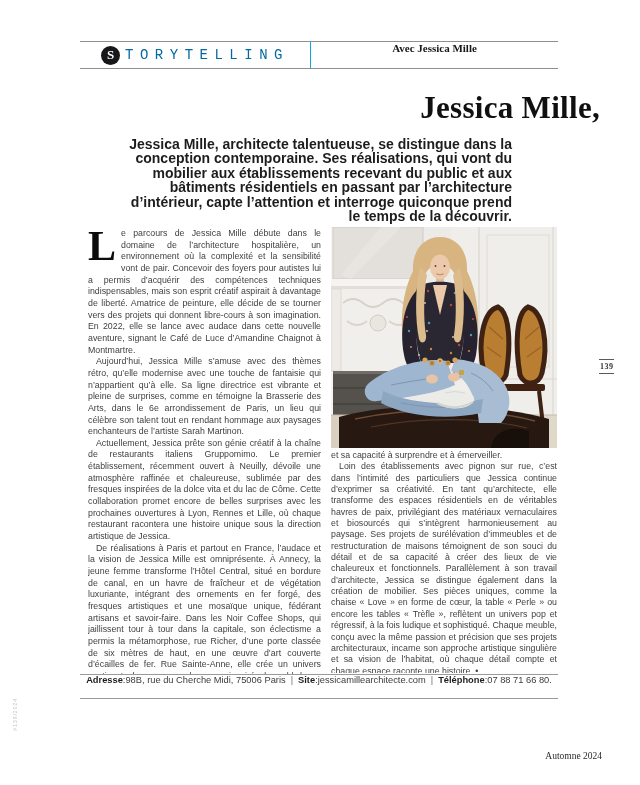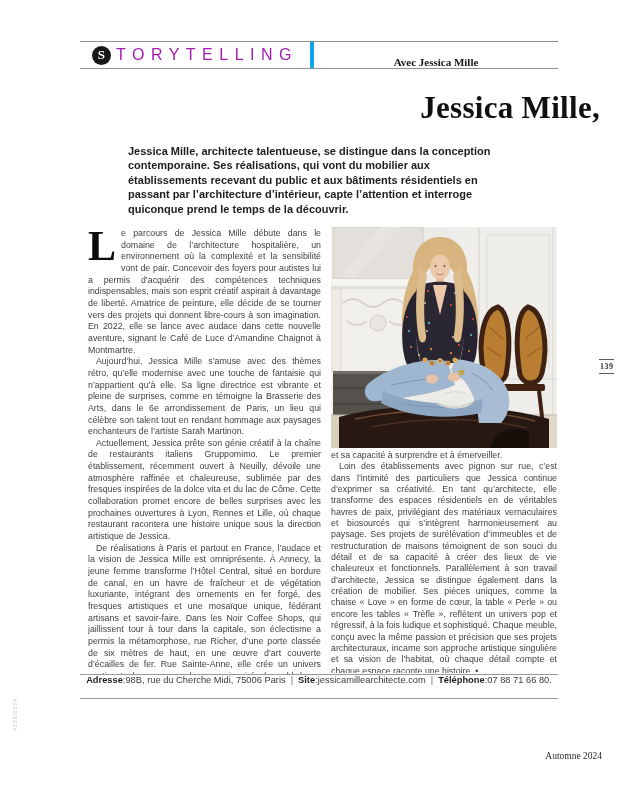--- a/index.html
+++ b/index.html
@@ -3,35 +3,35 @@
 <meta charset="utf-8">
 <style>
   html,body{margin:0;padding:0;background:#ffffff;}
   .page{position:relative;width:640px;height:785px;background:#ffffff;overflow:hidden;
         font-family:"Liberation Sans",sans-serif;color:#3e3e3e;}
 
   
   .header-band{position:absolute;left:80px;top:41px;width:478px;height:26px;
     border-top:1px solid #8f8f8f;border-bottom:1px solid #8f8f8f;display:flex;align-items:center;}
   .header-left{width:230px;display:flex;align-items:center;justify-content:center;gap:2px;height:100%;}
-  .header-right{flex:1;display:flex;align-items:flex-end;justify-content:center;height:100%;
-    border-left:4px solid #0ea5e9;}
+  .header-right{flex:1;display:flex;align-items:flex-start;justify-content:center;height:100%;
+    border-left:1px solid #0ea5e9;}
   .s-badge{width:19px;height:19px;border-radius:50%;background:#17171a;color:#fff;
     font-family:"Liberation Serif",serif;font-weight:bold;font-size:13px;
     display:flex;align-items:center;justify-content:center;}
-  .wordmark{font-family:Liberation Sans, sans-serif;font-size:16px;color:#a21caf;
+  .wordmark{font-family:Liberation Mono, monospace;font-size:14px;color:#0369a1;
     letter-spacing:6.5px;margin-left:3px;white-space:nowrap;}
   .byline{font-family:"Liberation Serif",serif;font-weight:bold;font-size:11px;color:#17171a;}
 
   
   .title{position:absolute;left:40px;top:90px;width:560px;text-align:right;
     font-family:"Liberation Serif",serif;font-weight:bold;color:#101010;
     font-size:31px;line-height:36px;letter-spacing:.3px;}
-  .intro{position:absolute;left:128px;top:144px;width:384px;text-align:left;
-    font-weight:bold;font-size:11px;line-height:14.4px;color:#1d1d1d;}
+  .intro{position:absolute;left:128px;top:137px;width:384px;text-align:right;
+    font-weight:bold;font-size:14px;line-height:14.4px;color:#1d1d1d;}
 
   
   .col{position:absolute;text-align:justify;font-size:8.8px;line-height:11.65px;
     color:#3e3e3e;overflow:hidden;}
   .col p{margin:0;}
   .col p + p{text-indent:8px;}
   .col-left{left:88px;top:228px;width:233px;height:446px;}
   .col-right{left:331px;top:450px;width:226px;height:223px;line-height:11.35px;}
   .drop-cap{float:left;font-family:"Liberation Serif",serif;font-weight:bold;color:#0c0c0c;
     font-size:42px;line-height:33px;margin:2px 5px 0 0;}

